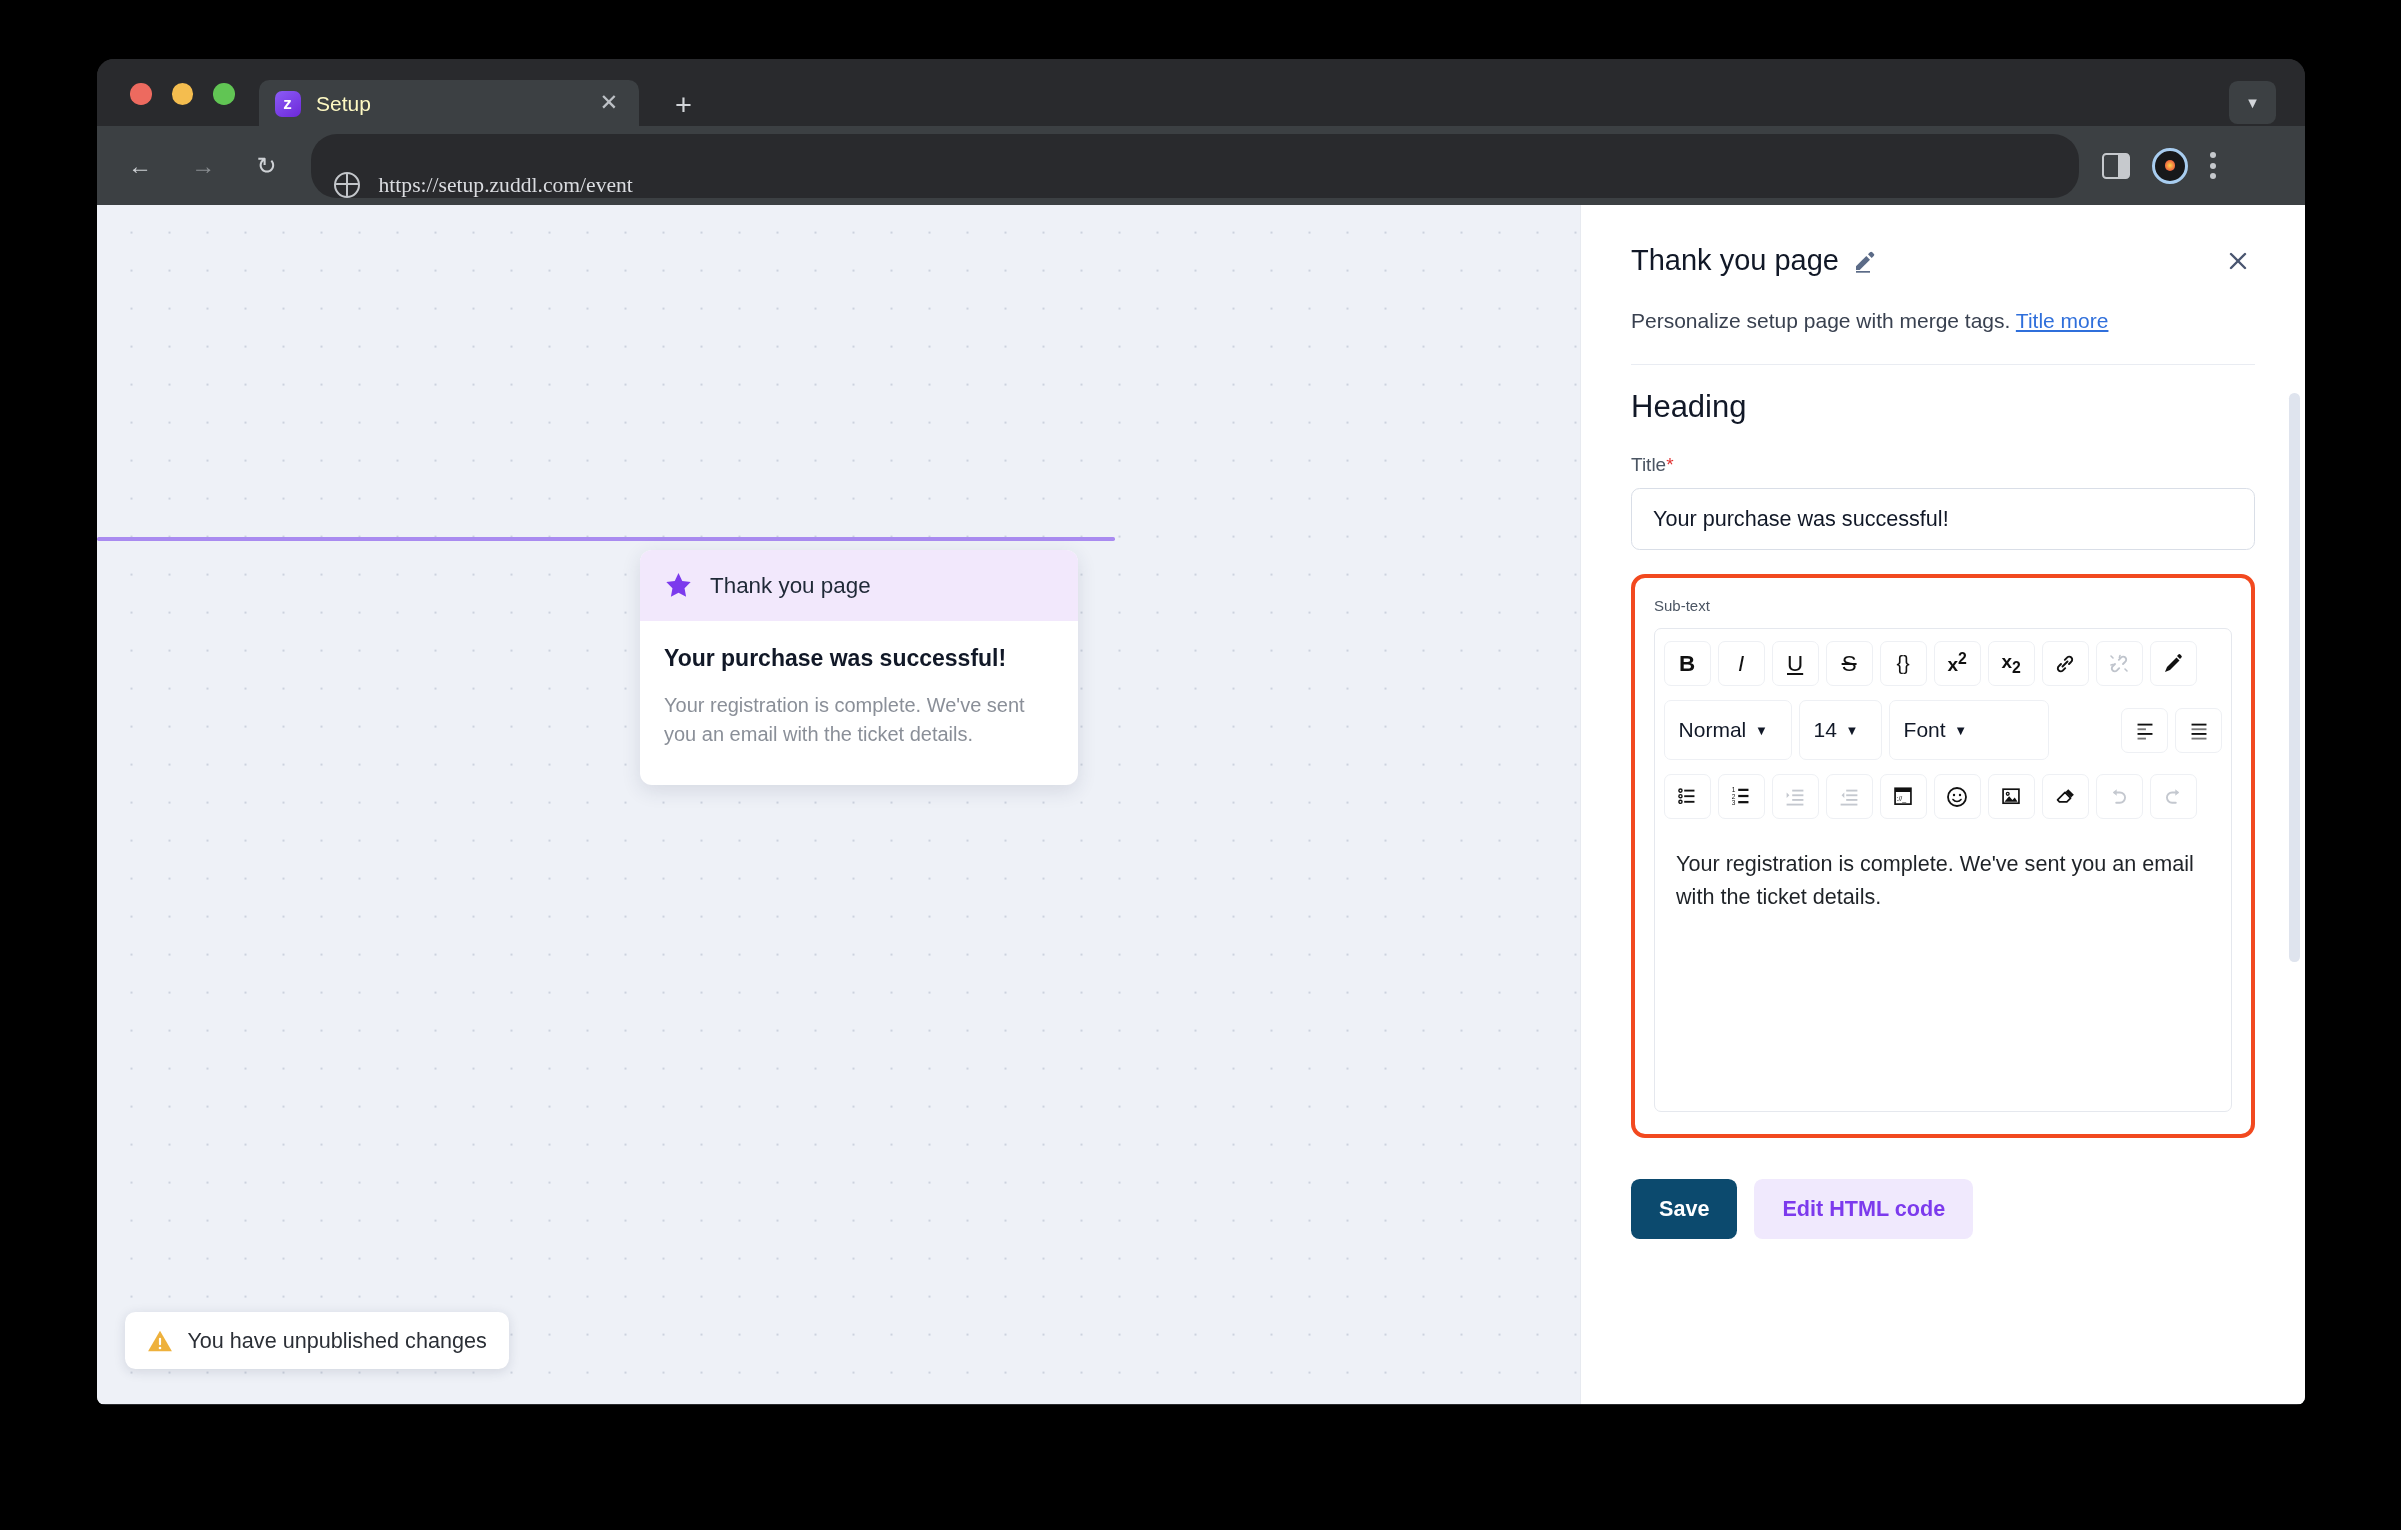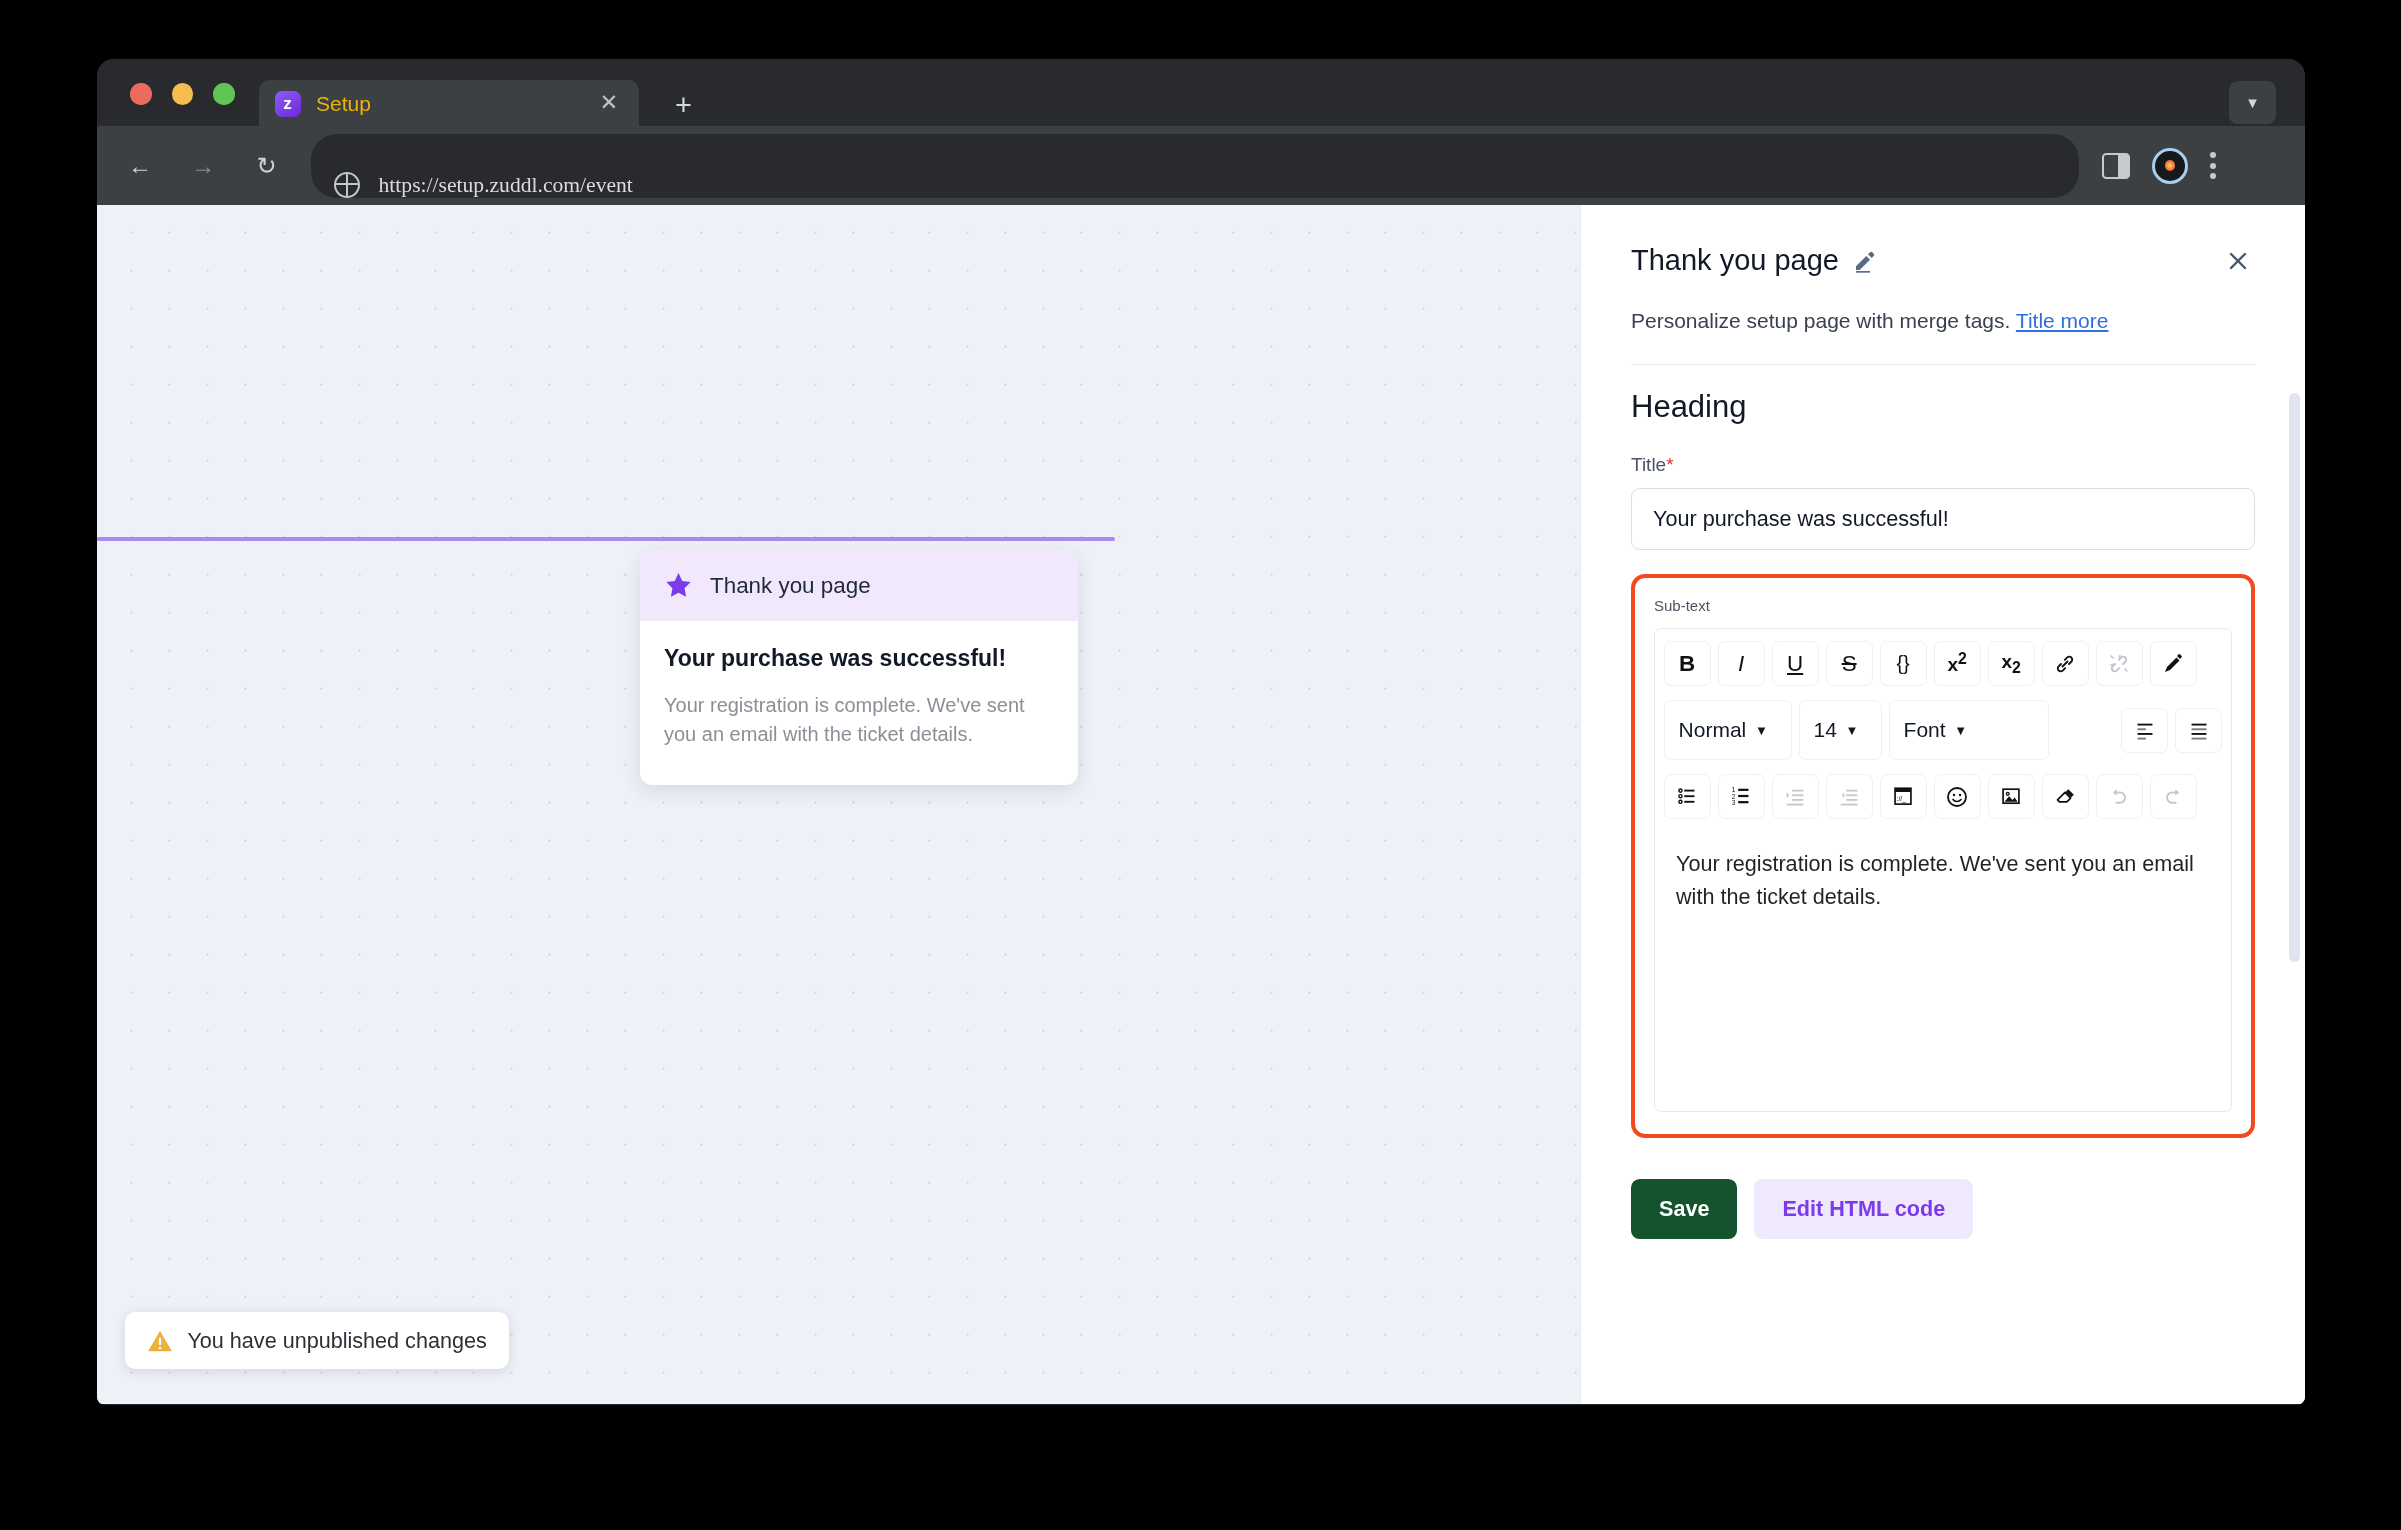--- a/index.html
+++ b/index.html
@@ -45,21 +45,21 @@
     padding: 0 15.5px;
   }
   .favicon {
     width: 26px; height: 26px; border-radius: 7px;
     background: linear-gradient(145deg, #8b5cf6, #6d28d9);
     color: #fff; font-size: 17px; font-weight: bold;
     display: flex; align-items: center; justify-content: center;
     flex: none;
   }
   .tab-title {
-    color: #eab308; font-size: 21px;
+    color: #fef9c3; font-size: 21px;
     margin-left: 15.5px; flex: 1;
     white-space: nowrap; overflow: hidden;
   }
   .tab-close {
     color: #bdc1c6; font-size: 22.4px; line-height: 1;
     width: 29px; height: 29px;
     display: flex; align-items: center; justify-content: center;
   }
   .new-tab {
     position: absolute; left: 569px; top: 29px;
@@ -304,21 +304,21 @@
   .caret { font-size: 13px; line-height: 1; }
   .spacer { flex: 1; }
   .editor-body {
     min-height: 285px;
     padding: 22.4px 21px;
     font-size: 21.6px; color: #1f2328; line-height: 1.5;
   }
 
   .btn-row { margin-top: 41px; display: flex; gap: 17px; align-items: center; }
   .btn-save {
-    background: #14532d; color: #fff;
+    background: #0c4a6e; color: #fff;
     border: none; border-radius: 8.6px;
     font-size: 21.6px; font-weight: bold;
     padding: 17px 28px;
     font-family: "Liberation Sans", sans-serif;
   }
   .btn-html {
     background: #f0e9fd; color: #7c3aed;
     border: none; border-radius: 8.6px;
     font-size: 21.6px; font-weight: bold;
     padding: 17px 28px;

